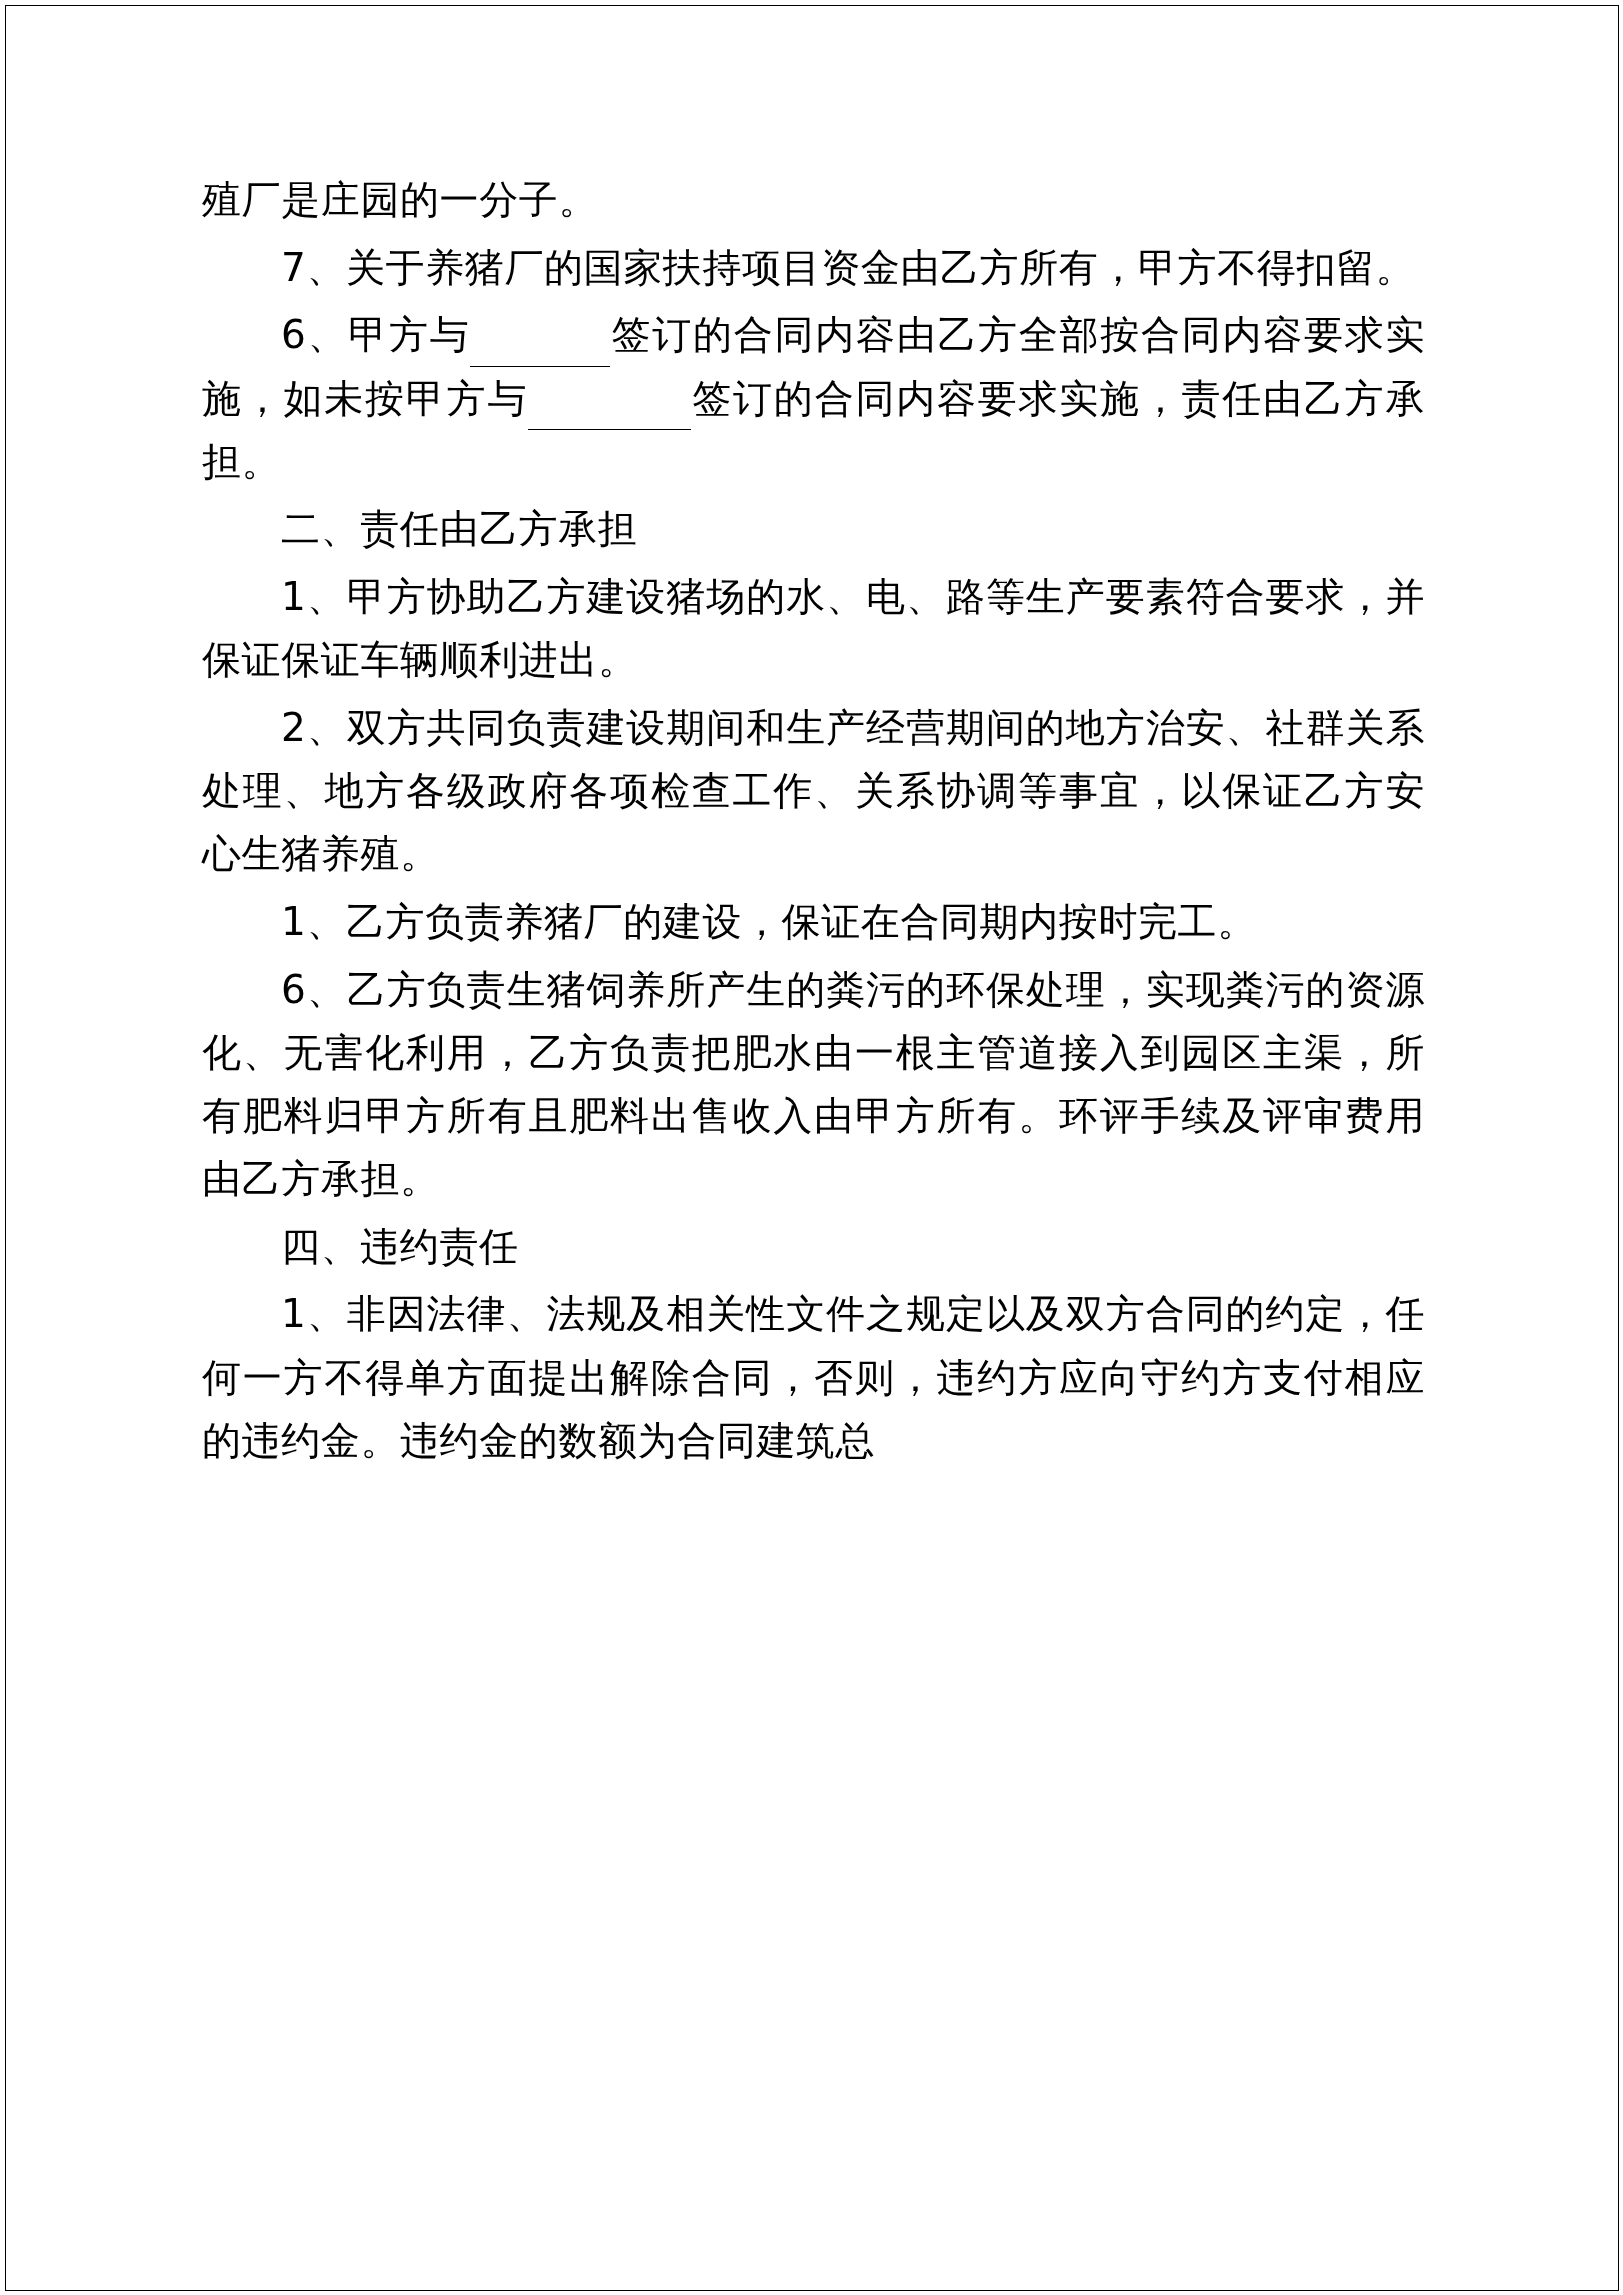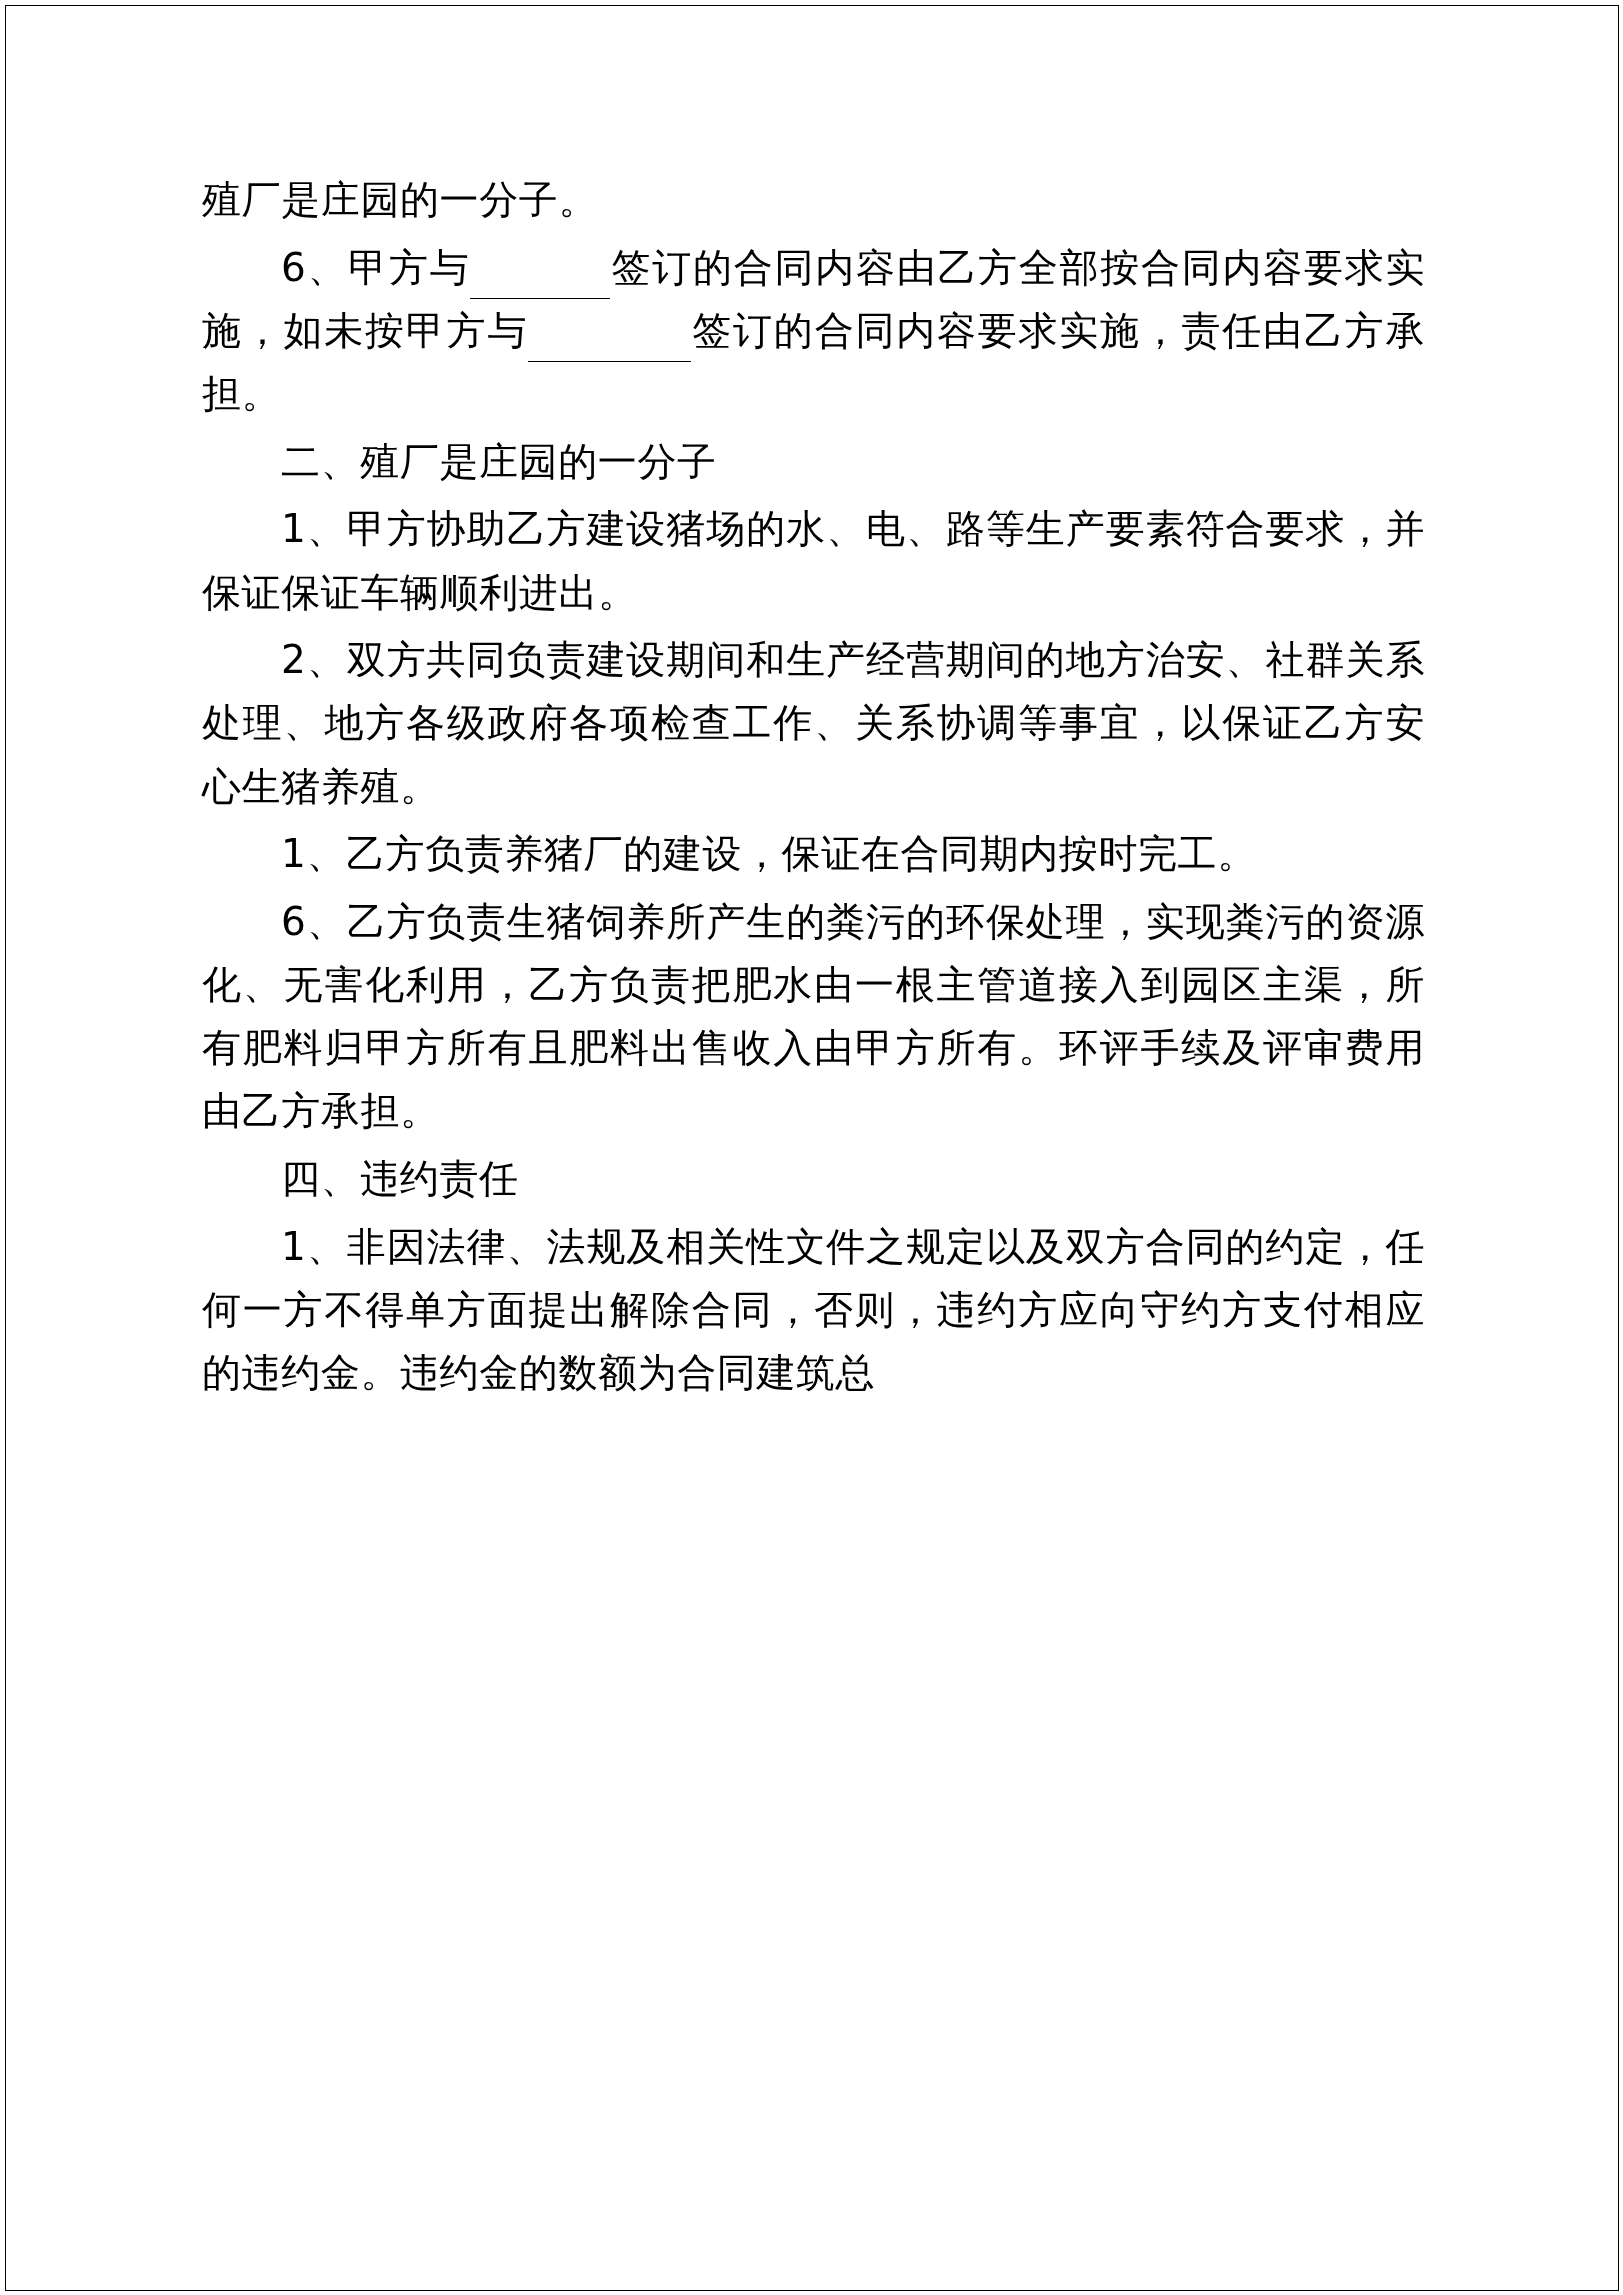--- a/index.html
+++ b/index.html
@@ -60,22 +60,23 @@
   .blank-1 { width: 140px; }
   .blank-2 { width: 163px; }
 </style>
 </head>
 <body>
 
 <div class="page">
   <div class="page-border"></div>
   <div class="content">
       <div class="para noindent"><span>殖厂是庄园的一分子。</span></div>
+      <div class="para indent"><span>7、关于养猪厂的国家扶持项目资金由乙方所有，甲方不得扣留。</span></div>
       <div class="para indent"><span>6、甲方与</span><span class="blank-line blank-1"></span><span>签订的合同内容由乙方全部按合同内容要求实施，如未按甲方与</span><span class="blank-line blank-2"></span><span>签订的合同内容要求实施，责任由乙方承担。</span></div>
-      <div class="para indent"><span>二、殖厂是庄园的一分子</span></div>
+      <div class="para indent"><span>二、责任由乙方承担</span></div>
       <div class="para indent"><span>1、甲方协助乙方建设猪场的水、电、路等生产要素符合要求，并保证保证车辆顺利进出。</span></div>
       <div class="para indent"><span>2、双方共同负责建设期间和生产经营期间的地方治安、社群关系处理、地方各级政府各项检查工作、关系协调等事宜，以保证乙方安心生猪养殖。</span></div>
       <div class="para indent"><span>1、乙方负责养猪厂的建设，保证在合同期内按时完工。</span></div>
       <div class="para indent"><span>6、乙方负责生猪饲养所产生的粪污的环保处理，实现粪污的资源化、无害化利用，乙方负责把肥水由一根主管道接入到园区主渠，所有肥料归甲方所有且肥料出售收入由甲方所有。环评手续及评审费用由乙方承担。</span></div>
       <div class="para indent"><span>四、违约责任</span></div>
       <div class="para indent"><span>1、非因法律、法规及相关性文件之规定以及双方合同的约定，任何一方不得单方面提出解除合同，否则，违约方应向守约方支付相应的违约金。违约金的数额为合同建筑总</span></div>
     </div>
 </div>
 
 

